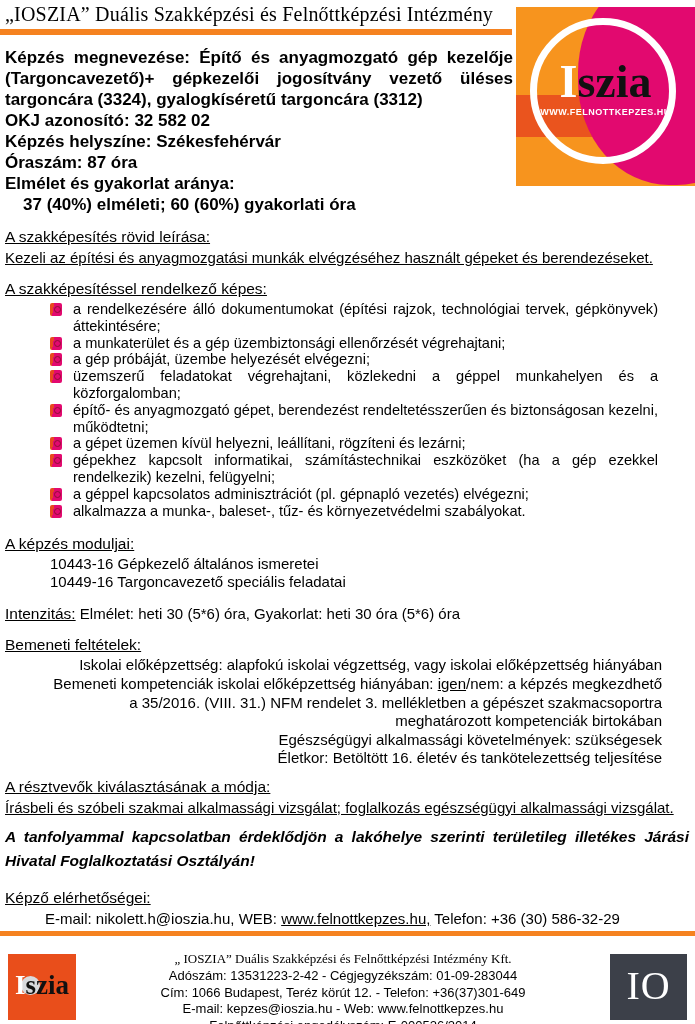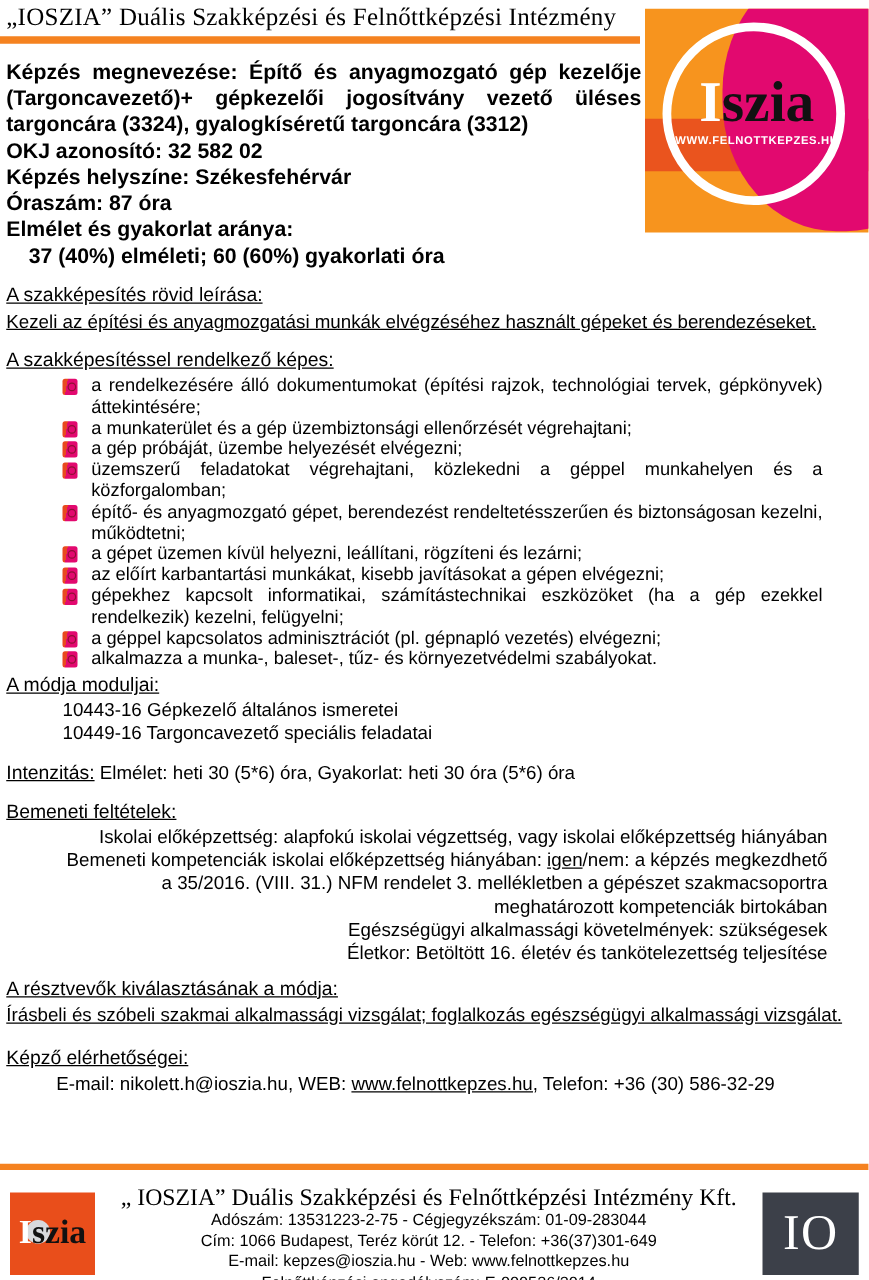--- a/index.html
+++ b/index.html
@@ -27,21 +27,21 @@
   
   .content { padding:0 6px 0 5px; }
   .intro { width:508px; margin-top:12px; font-weight:700; font-size:17px; line-height:21px; }
   .intro-p { text-align:justify; }
   .intro-indent { padding-left:18px; }
 
   .sec-head { font-size:15.5px; margin-top:13px; }
   .sec-head .u { text-decoration:underline; }
   .sec-body { font-size:15px; line-height:19px; margin-top:2px;text-decoration:underline; }
 
-  ul.comp-list { list-style:none; margin:3px 0 4px 41px; width:612px; }
+  ul.comp-list { list-style:none; margin:3px 0 16px 41px; width:612px; }
   ul.comp-list li { position:relative; padding-left:27px; font-size:14.6px; line-height:16.8px; text-align:justify; }
   .bullet { position:absolute; left:4px; top:2px; width:12px; height:13px; border-radius:2px;
             background:linear-gradient(100deg, #E8491F 30%, #E2096F 30%); }
   .bullet::after { content:''; position:absolute; right:1.5px; top:3px; width:5px; height:5px;
             border:1.5px solid #8f0f35; border-radius:50%; }
 
   .module-lines { margin:2px 0 0 45px; font-size:15px; line-height:18px; }
   .inline-head { font-size:15px; margin-top:14px; }
   .inline-head .u { text-decoration:underline; font-size:15.5px; }
 
@@ -56,21 +56,21 @@
   .footer-rule { position:absolute; left:0; top:931px; width:695px; height:5px; background:#F58220; }
 
   
   .footer { position:absolute; left:0; top:948px; width:695px; padding:0 8px; display:flex; align-items:flex-start; }
   .f-logo-left { position:relative; width:68px; height:66px; background:#E94E1B; flex:0 0 auto; margin-top:6px; text-align:center; overflow:hidden; }
   .f-logo-left .ftext { position:relative; font-family:"Liberation Serif", serif; font-weight:700; font-size:27px; line-height:62px; }
   .f-logo-left .gi { color:#fff; }
   .f-logo-left .gs { color:#111; }
   .f-odot { position:absolute; left:13px; top:22px; width:19px; height:19px; background:#d8dadd; border-radius:50%; }
   .f-center { flex:1; text-align:center; padding-top:2px; }
-  .f-company { font-family:"Liberation Serif", serif; font-size:19px; line-height:18px; }
+  .f-company { font-family:"Liberation Serif", serif; font-size:13px; line-height:18px; }
   .f-line { font-size:13px; line-height:16.5px; }
   .f-logo-right { width:77px; height:66px; background:#3C4049; flex:0 0 auto; margin-top:6px; text-align:center; }
   .f-logo-right .ftext { font-family:"Liberation Serif", serif; font-size:40px; line-height:64px; color:#fff; letter-spacing:1px; }
 </style>
 </head>
 <body>
 
 <div class="page">
 
   <div class="doc-title">„IOSZIA” Duális Szakképzési és Felnőttképzési Intézmény</div>
@@ -104,27 +104,27 @@
     <div class="sec-body">Kezeli az építési és anyagmozgatási munkák elvégzéséhez használt gépeket és berendezéseket.</div>
 
     <div class="sec-head"><span class="u">A szakképesítéssel rendelkező képes:</span></div>
     <ul class="comp-list">
       <li><span class="bullet"></span><span>a rendelkezésére álló dokumentumokat (építési rajzok, technológiai tervek, gépkönyvek) áttekintésére;</span></li>
       <li><span class="bullet"></span><span>a munkaterület és a gép üzembiztonsági ellenőrzését végrehajtani;</span></li>
       <li><span class="bullet"></span><span>a gép próbáját, üzembe helyezését elvégezni;</span></li>
       <li><span class="bullet"></span><span>üzemszerű feladatokat végrehajtani, közlekedni a géppel munkahelyen és a közforgalomban;</span></li>
       <li><span class="bullet"></span><span>építő- és anyagmozgató gépet, berendezést rendeltetésszerűen és biztonságosan kezelni, működtetni;</span></li>
       <li><span class="bullet"></span><span>a gépet üzemen kívül helyezni, leállítani, rögzíteni és lezárni;</span></li>
-      <li><span class="bullet"></span><span>az előírt karbantartási munkákat, kisebb javításokat a gépen elvégezni;</span></li>
+      <li><span class="bullet"></span></li>
       <li><span class="bullet"></span><span>gépekhez kapcsolt informatikai, számítástechnikai eszközöket (ha a gép ezekkel rendelkezik) kezelni, felügyelni;</span></li>
       <li><span class="bullet"></span><span>a géppel kapcsolatos adminisztrációt (pl. gépnapló vezetés) elvégezni;</span></li>
       <li><span class="bullet"></span><span>alkalmazza a munka-, baleset-, tűz- és környezetvédelmi szabályokat.</span></li>
     </ul>
 
-    <div class="sec-head" style="margin-top:4px"><span class="u">A módja moduljai:</span></div>
+    <div class="sec-head" style="margin-top:4px"><span class="u">A képzés moduljai:</span></div>
     <div class="module-lines">
       <div>10443-16 Gépkezelő általános ismeretei</div>
       <div>10449-16 Targoncavezető speciális feladatai</div>
     </div>
 
     <div class="inline-head">
       <span class="u">Intenzitás:</span>
       <span>Elmélet: heti 30 (5*6) óra, Gyakorlat: heti 30 óra (5*6) óra</span>
     </div>
 
@@ -132,36 +132,37 @@
     <div class="entry-lines">
       <div>Iskolai előképzettség: alapfokú iskolai végzettség, vagy iskolai előképzettség hiányában</div>
       <div><span>Bemeneti kompetenciák iskolai előképzettség hiányában: </span><span class="u">igen</span><span>/nem: a képzés megkezdhető a 35/2016. (VIII. 31.) NFM rendelet 3. mellékletben a gépészet szakmacsoportra meghatározott kompetenciák birtokában</span></div>
       <div>Egészségügyi alkalmassági követelmények: szükségesek</div>
       <div>Életkor: Betöltött 16. életév és tankötelezettség teljesítése</div>
     </div>
 
     <div class="sec-head" style="margin-top:10px"><span class="u">A résztvevők kiválasztásának a módja:</span></div>
     <div class="sec-body">Írásbeli és szóbeli szakmai alkalmassági vizsgálat; foglalkozás egészségügyi alkalmassági vizsgálat.</div>
 
+    <div class="notice">A tanfolyammal kapcsolatban érdeklődjön a lakóhelye szerinti területileg illetékes Járási Hivatal Foglalkoztatási Osztályán!</div>
 
     <div class="sec-head" style="margin-top:16px"><span class="u">Képző elérhetőségei:</span></div>
     <div class="contact-line">
       <span>E-mail: nikolett.h@ioszia.hu, WEB: </span><a href="#">www.felnottkepzes.hu,</a><span> Telefon: +36 (30) 586-32-29</span>
     </div>
   </div>
 
   <div class="footer-rule"></div>
   <div class="footer">
     <div class="f-logo-left">
       <span class="f-odot"></span>
       <div class="ftext"><span class="gi">I</span><span class="gs">szia</span></div>
     </div>
     <div class="f-center">
       <div class="f-company">„ IOSZIA” Duális Szakképzési és Felnőttképzési Intézmény Kft.</div>
-      <div class="f-line">Adószám: 13531223-2-75 - Cégjegyzékszám: 01-09-283044</div>
+      <div class="f-line">Adószám: 13531223-2-42 - Cégjegyzékszám: 01-09-283044</div>
       <div class="f-line">Cím: 1066 Budapest, Teréz körút 12. - Telefon: +36(37)301-649</div>
       <div class="f-line">E-mail: kepzes@ioszia.hu - Web: www.felnottkepzes.hu</div>
       <div class="f-line">Felnőttképzési engedélyszám: E-000526/2014</div>
     </div>
     <div class="f-logo-right">
       <div class="ftext">IO</div>
     </div>
   </div>
 
 </div>

